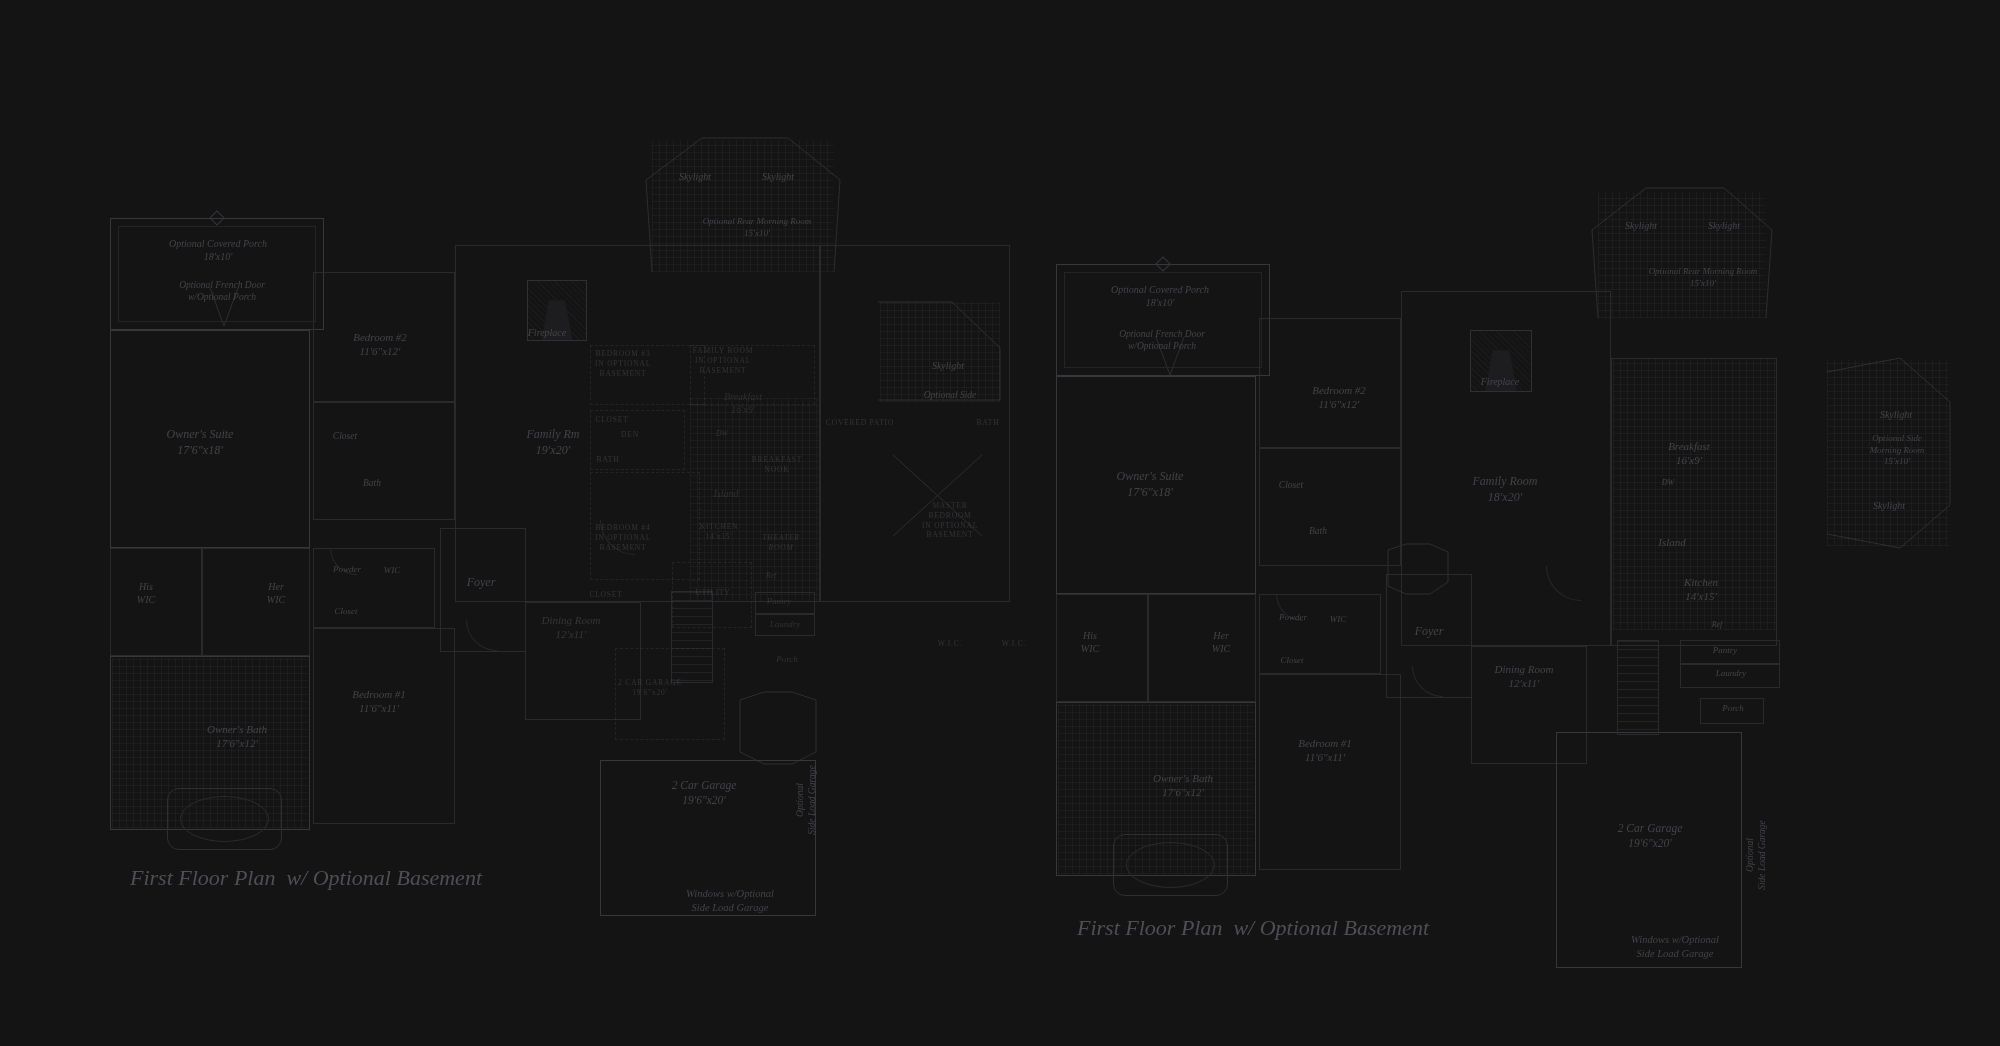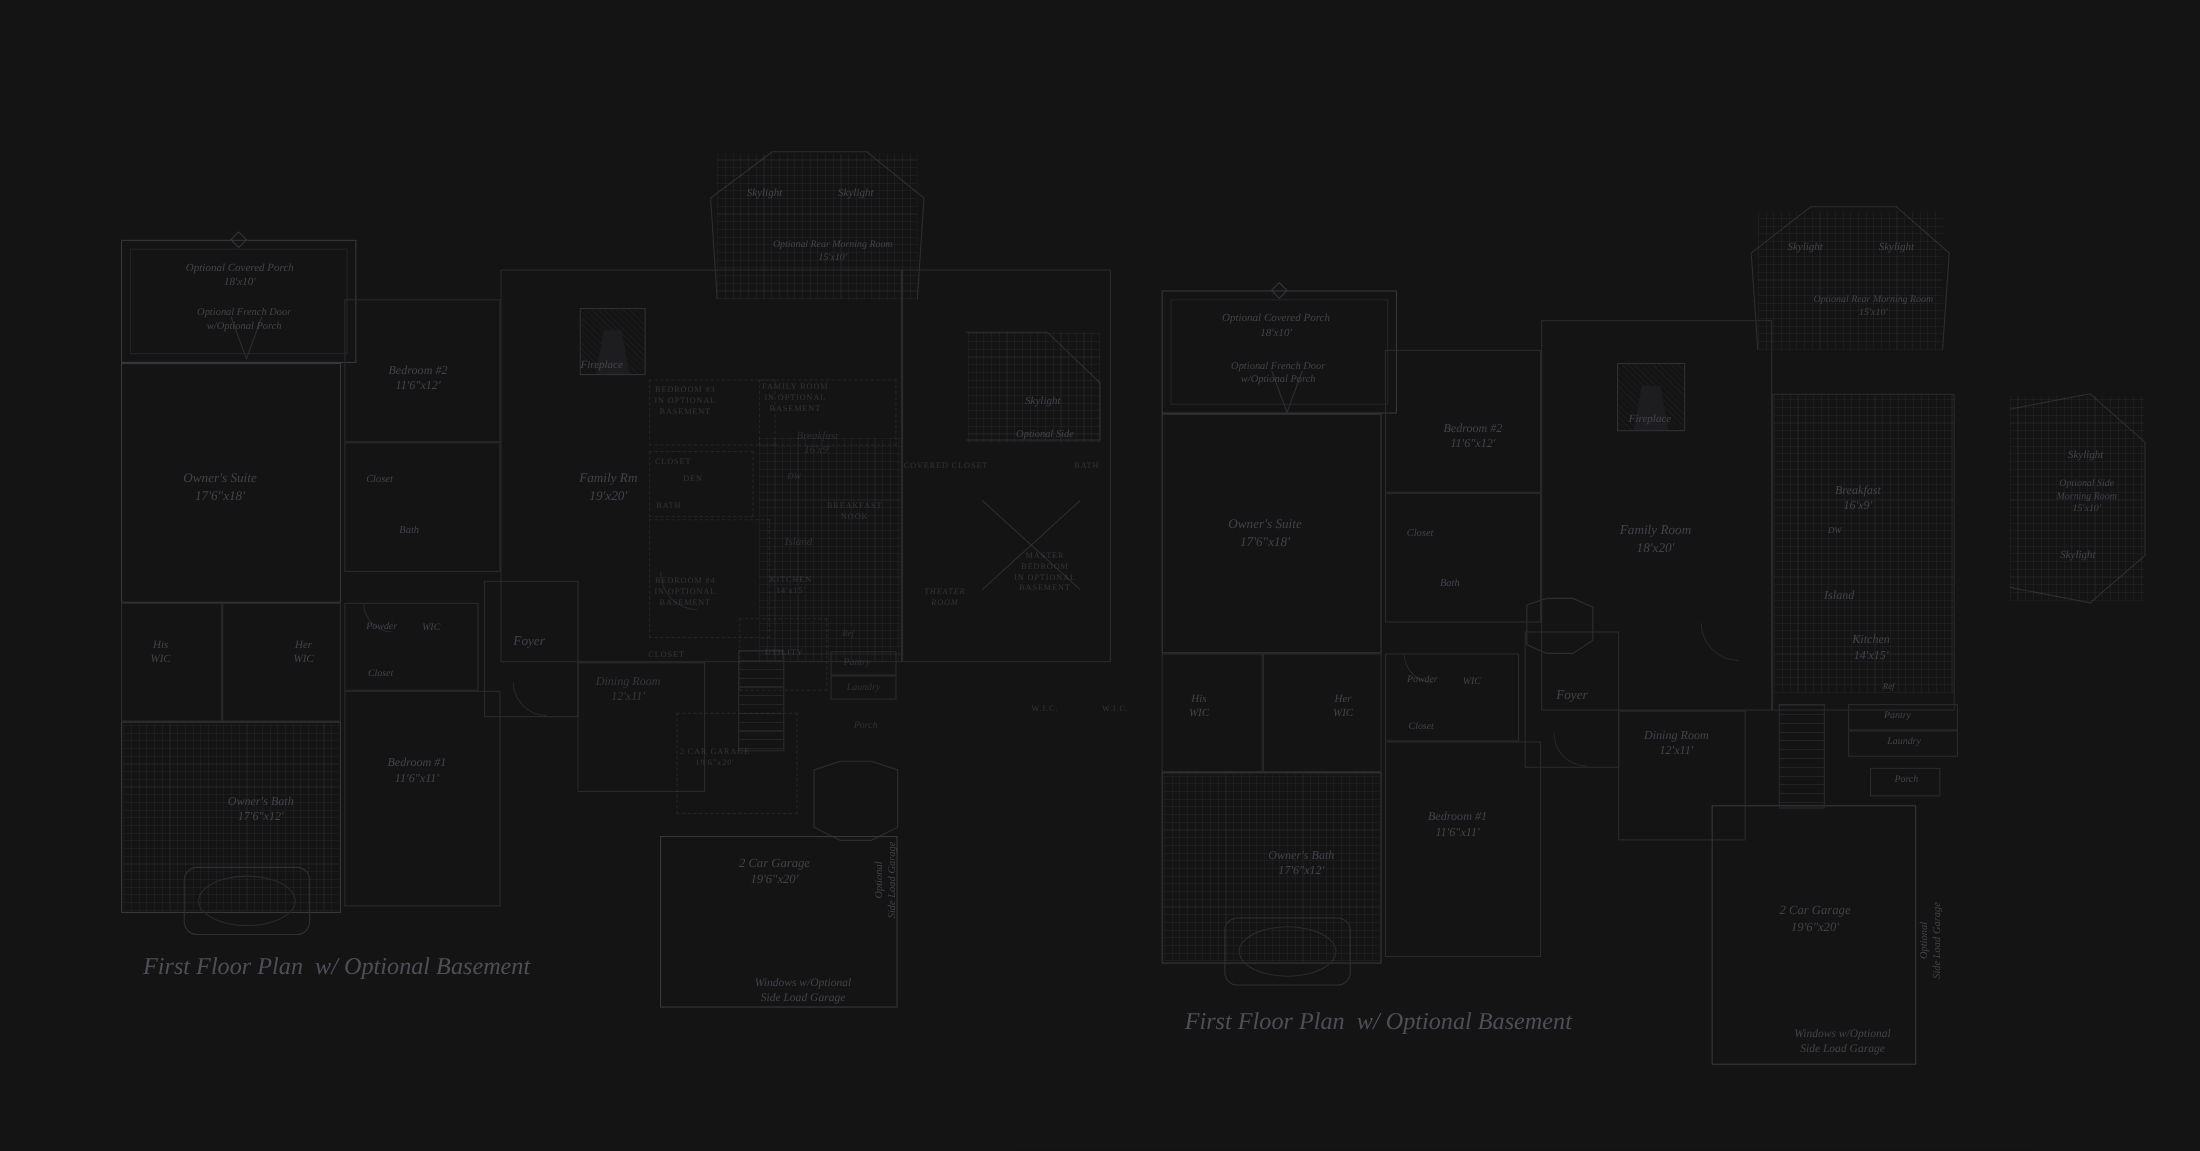--- a/index.html
+++ b/index.html
@@ -138,30 +138,30 @@
 Side Load Garage</div>
     <div class="lbl st-c" style="left: 623px; top: 364px;">BEDROOM #3
 IN OPTIONAL
 BASEMENT</div>
     <div class="lbl st-c" style="left: 723px; top: 361px;">FAMILY ROOM
 IN OPTIONAL
 BASEMENT</div>
     <div class="lbl st-c" style="left: 612px; top: 420px;">CLOSET</div>
     <div class="lbl st-c" style="left: 630px; top: 435px; text-align: center;">DEN</div>
     <div class="lbl st-c" style="left: 608px; top: 460px;">BATH</div>
-    <div class="lbl st-c" style="left: 860px; top: 423px;">COVERED CLOSET</div>
+    <div class="lbl st-c" style="left: 860px; top: 423px;">COVERED PATIO</div>
     <div class="lbl st-c" style="left: 988px; top: 423px;">BATH</div>
     <div class="lbl st-c" style="left: 623px; top: 538px;">BEDROOM #4
 IN OPTIONAL
 BASEMENT</div>
     <div class="lbl st-c" style="left: 719px; top: 532px;">KITCHEN
 14'x15'</div>
     <div class="lbl st-c" style="left: 777px; top: 465px;">BREAKFAST
 NOOK</div>
-    <div class="lbl st-c" style="left: 859px; top: 543px; font-style: italic;">THEATER
+    <div class="lbl st-c" style="left: 781px; top: 543px; font-style: italic;">THEATER
 ROOM</div>
     <div class="lbl st-c" style="left: 950px; top: 520px;">MASTER
 BEDROOM
 IN OPTIONAL
 BASEMENT</div>
     <div class="lbl st-c" style="left: 713px; top: 593px;">UTILITY</div>
     <div class="lbl st-c" style="left: 606px; top: 595px;">CLOSET</div>
     <div class="lbl st-c" style="left: 650px; top: 688px;">2 CAR GARAGE
 19'6"x20'</div>
     <div class="lbl st-c" style="left: 950px; top: 644px;">W.I.C.</div>

